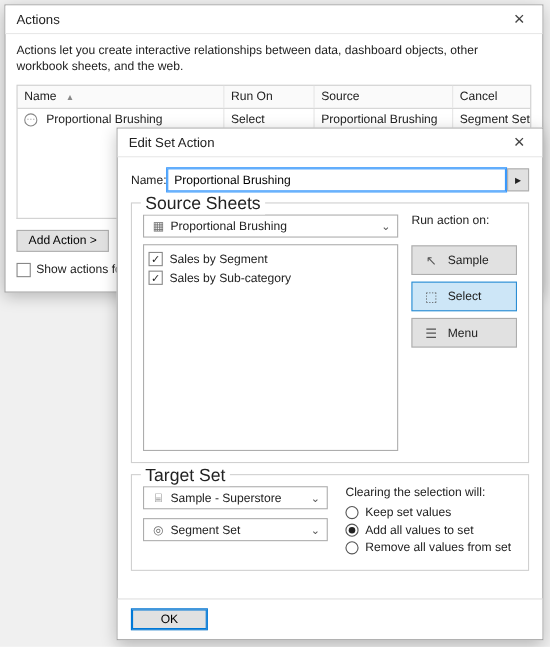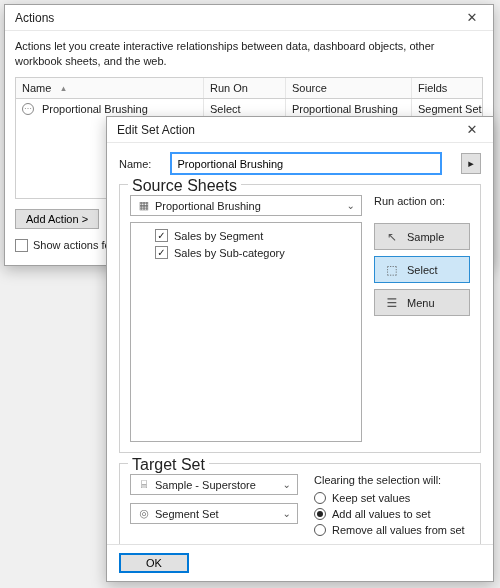--- a/index.html
+++ b/index.html
@@ -92,21 +92,21 @@
     display:inline-flex; align-items:center; justify-content:center;
     font-size:10px; color:#222;
   }
   .chk.checked::after { content:"✓"; }
 
   
   .edit-win {
     left: 106px; top: 116px; width: 388px; height: 466px;
   }
   .edit-body { padding: 10px 12px 10px 12px; }
-  .row { display:flex; align-items:center; gap:20px; margin-bottom:10px; }
+  .row { display:flex; align-items:center; gap:1px; margin-bottom:10px; }
   .lbl { white-space:nowrap; }
   .name-input {
     flex:1;
     border:1px solid #3b99fc;
     outline:1px solid #3b99fc;
     padding:3px 5px;
     font-size:11px;
     font-family:inherit;
     height:21px;
   }
@@ -145,23 +145,23 @@
     justify-content:space-between;
     font-size:11px;
     cursor:pointer;
   }
   .combo .combo-icon { width:14px; text-align:center; color:#6b6b6b; margin-right:4px; }
   .combo .combo-left { display:flex; align-items:center; overflow:hidden; }
   .combo .caret { color:#555; font-size:10px; margin-left:6px; }
   .sheet-list {
     margin-top:6px;
     border:1px solid #adadad;
-    height:220px;
-    background:#fff;
-    padding:4px 24px;
+    height:188px;
+    background:#fff;
+    padding:4px 4px;
   }
   .list-item { display:flex; align-items:center; gap:6px; padding:2px 0; }
   .run-lbl { font-size:11px; margin-bottom:16px; }
   .run-btn {
     width:96px; height:27px;
     border:1px solid #adadad;
     background:#e1e1e1;
     display:flex; align-items:center;
     gap:8px;
     padding:0 10px;
@@ -215,21 +215,21 @@
   </div>
   <div class="actions-body">
     <div class="intro">Actions let you create interactive relationships between data, dashboard objects, other workbook sheets, and the web.</div>
     <div class="grid-head">
       <div class="col-name">
         <span>Name</span>
         <span class="sort-arrow">▴</span>
       </div>
       <div class="col-run">Run On</div>
       <div class="col-src">Source</div>
-      <div class="col-fld">Fields</div>
+      <div class="col-fld">Cancel</div>
     </div>
     <div class="grid-body">
       <div class="grid-row">
         <div class="col-name">
           <span class="row-icon">⋯</span>
           <span>Proportional Brushing</span>
         </div>
         <div class="col-run">Select</div>
         <div class="col-src">Proportional Brushing</div>
         <div class="col-fld">Segment Set</div>

